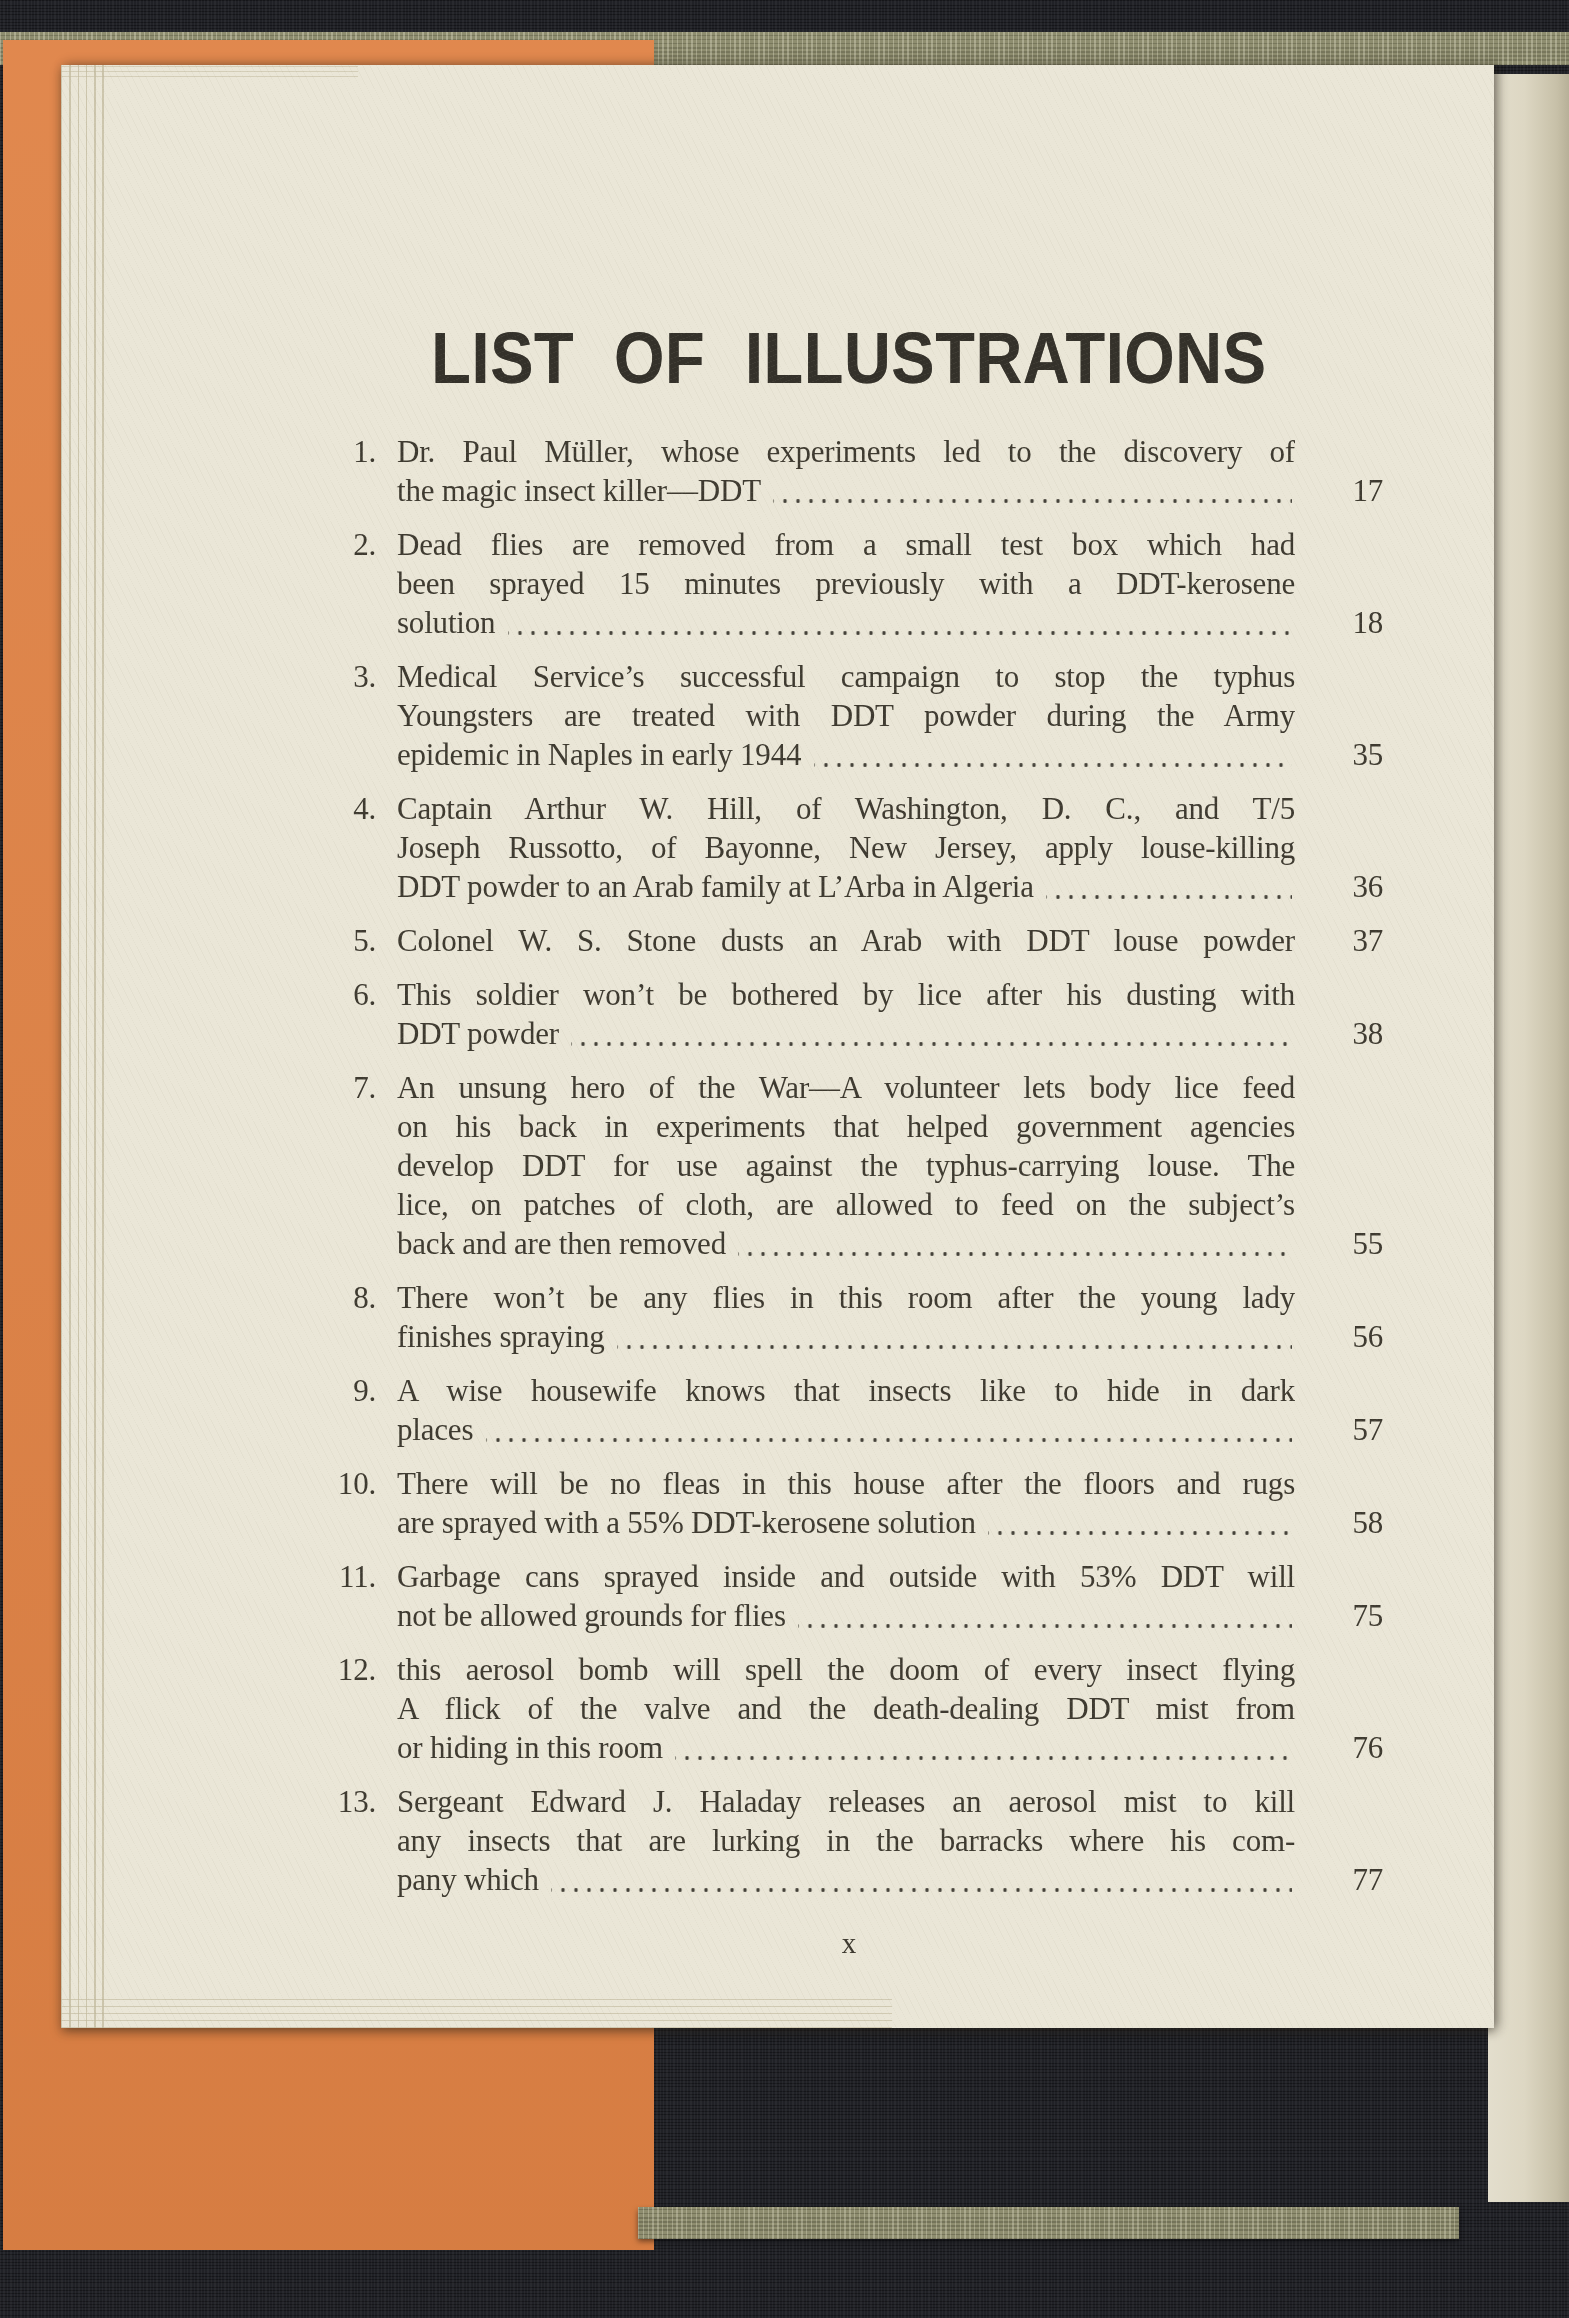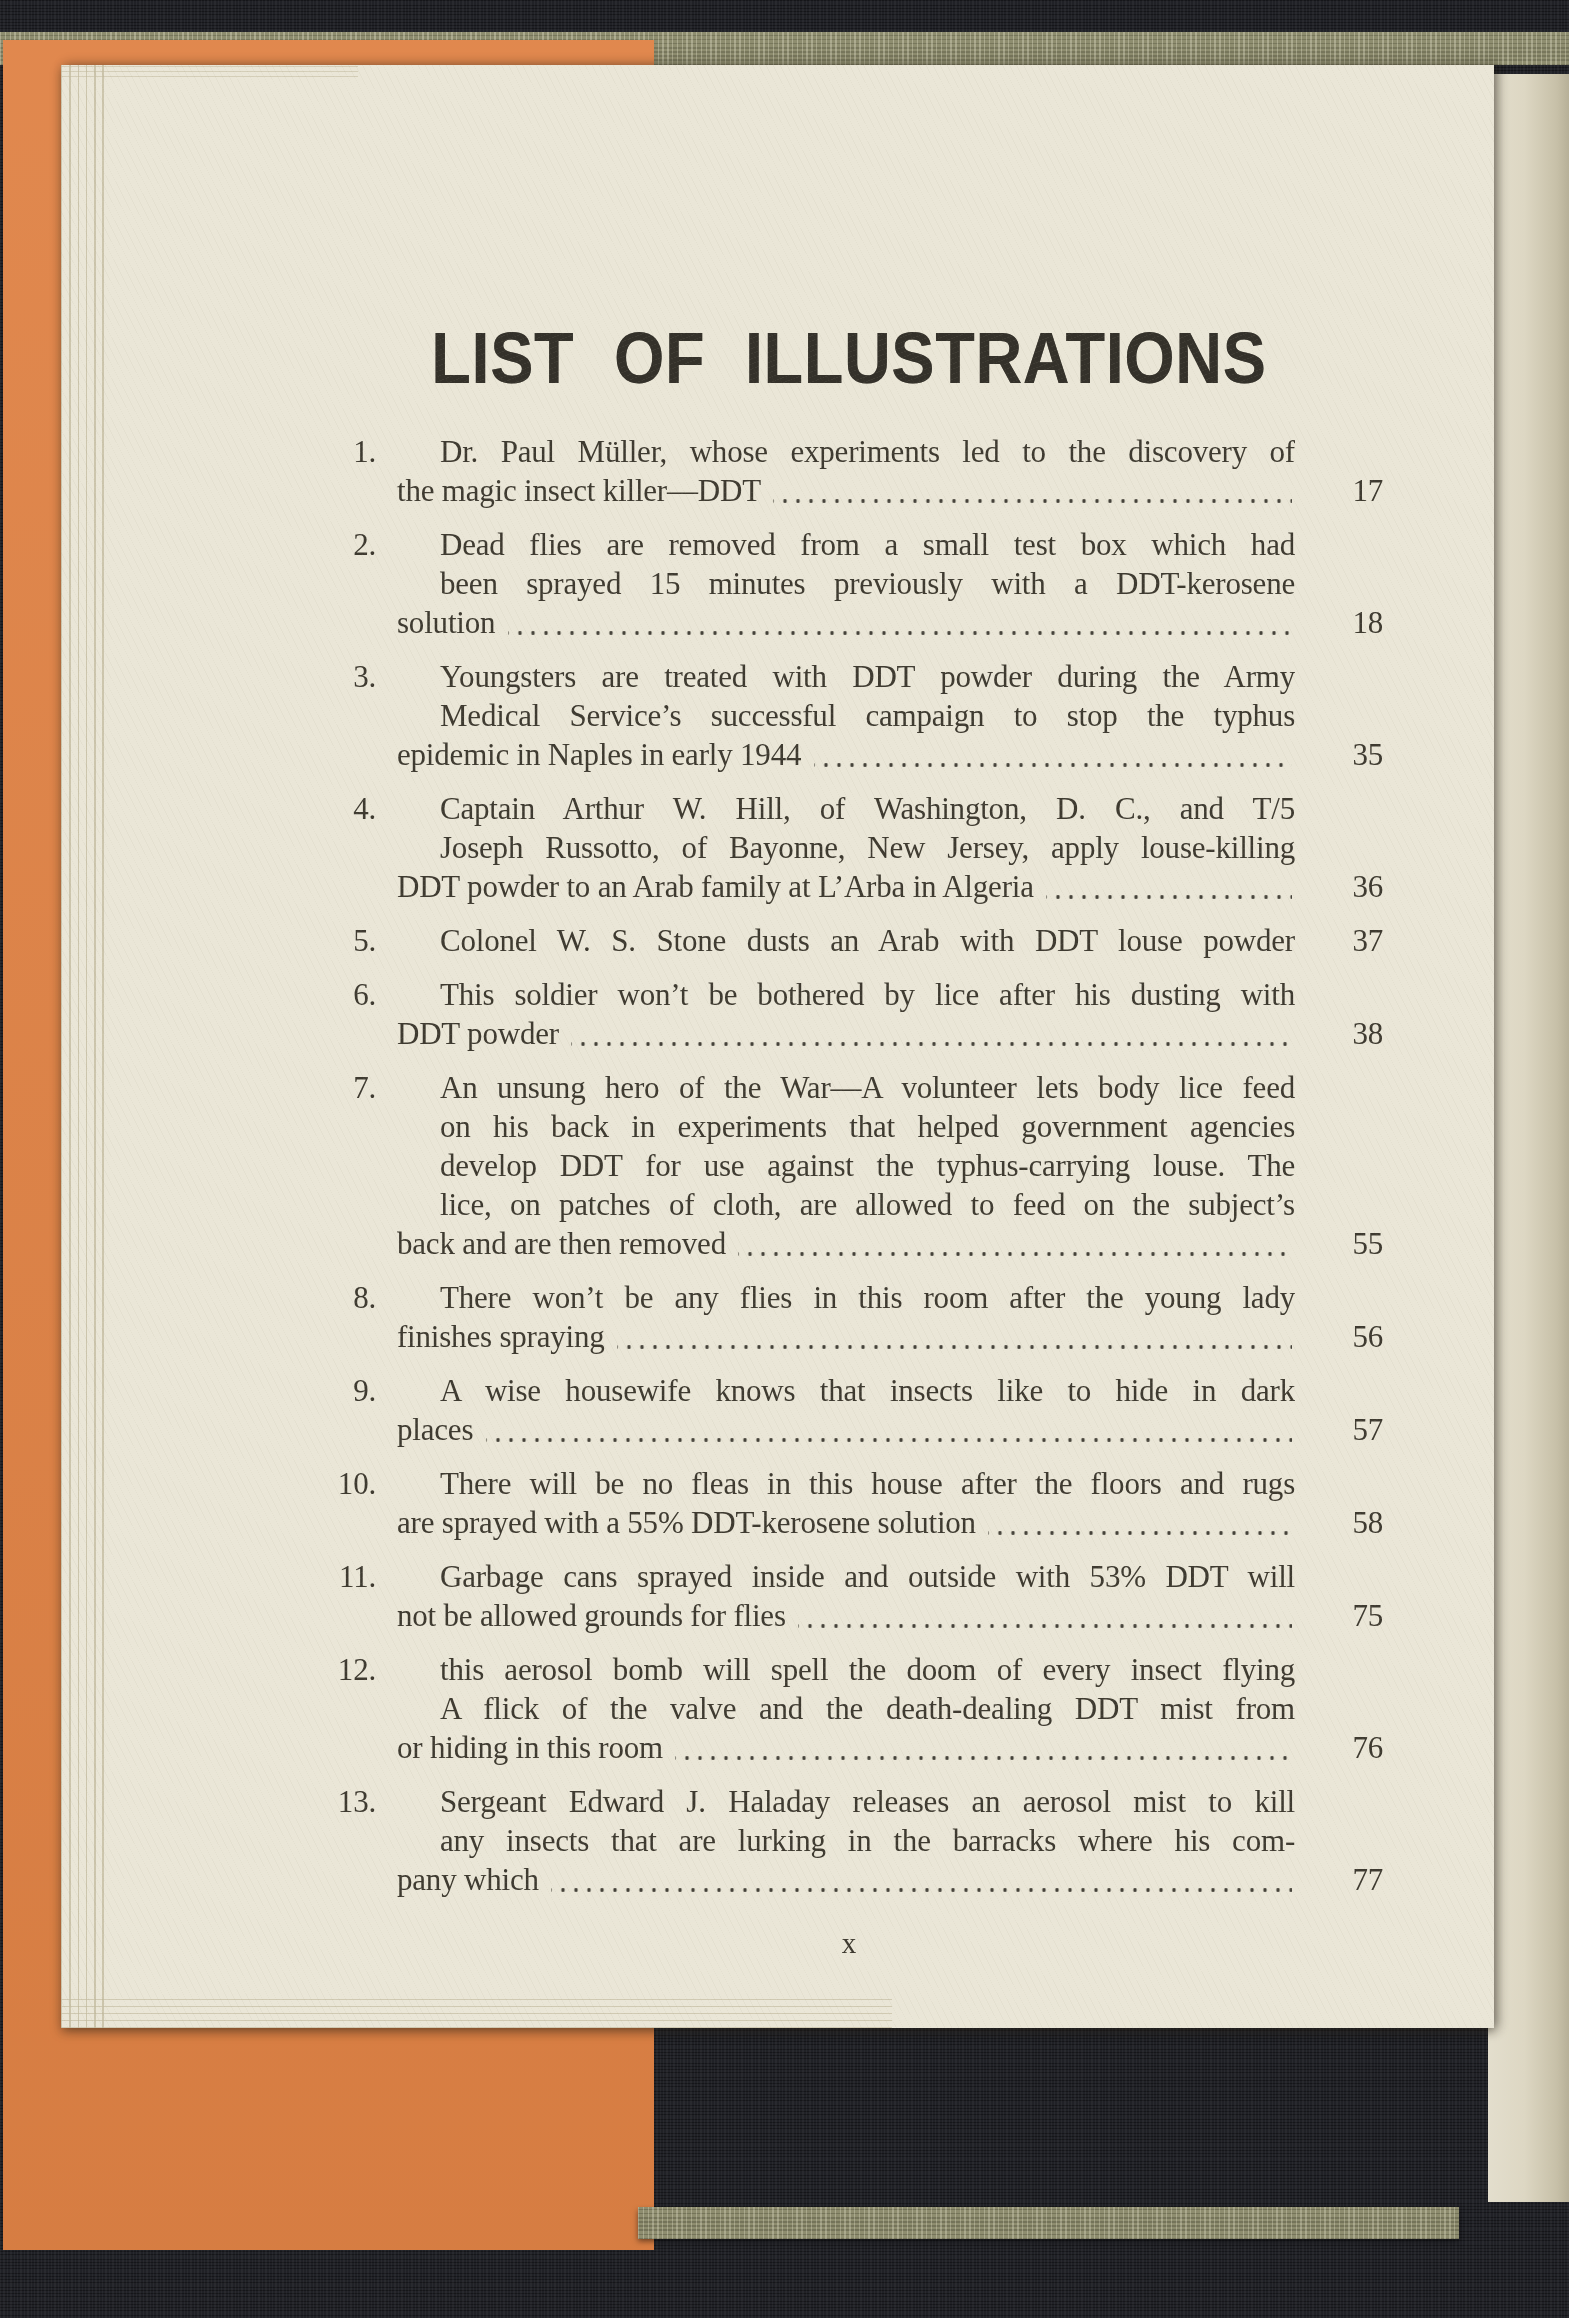--- a/index.html
+++ b/index.html
@@ -83,21 +83,21 @@
   
   .toc{
     position:absolute;top:367px;left:254px;width:1068px;
     color:var(--ink);font-size:31px;line-height:39px;letter-spacing:-0.2px;
   }
   .entry{display:flex;margin-top:15px;}
   .entry:first-child{margin-top:0;}
   .num{flex:none;width:61px;text-align:right;}
   .ebody{flex:1;margin-left:21px;overflow:hidden;}
   .page-no{flex:none;width:88px;text-align:right;align-self:flex-end;}
-  .line.j{text-align:justify;text-align-last:justify;margin-left:43px;}
+  .line.j{text-align:justify;text-align-last:justify;}
   .last{display:flex;}
   .last .t{white-space:pre;}
   .leader{
     flex:1;margin-left:12.4px;margin-right:2.8px;
     background-image:radial-gradient(circle, #45423a 1.7px, transparent 2.1px);
     background-size:13px 4.1px;background-repeat:repeat-x;
     background-position:5.5px calc(100% - 7px);
   }
   
   .folio{
@@ -141,22 +141,22 @@
           <div class="last">
             <span class="t">solution</span>
             <span class="leader"></span>
           </div>
         </div>
         <div class="page-no">18</div>
       </div>
       <div class="entry">
         <div class="num">3.</div>
         <div class="ebody">
+          <div class="line j">Medical Service’s successful campaign to stop the typhus</div>
           <div class="line j">Youngsters are treated with DDT powder during the Army</div>
-          <div class="line j">Medical Service’s successful campaign to stop the typhus</div>
           <div class="last">
             <span class="t">epidemic in Naples in early 1944</span>
             <span class="leader"></span>
           </div>
         </div>
         <div class="page-no">35</div>
       </div>
       <div class="entry">
         <div class="num">4.</div>
         <div class="ebody">

